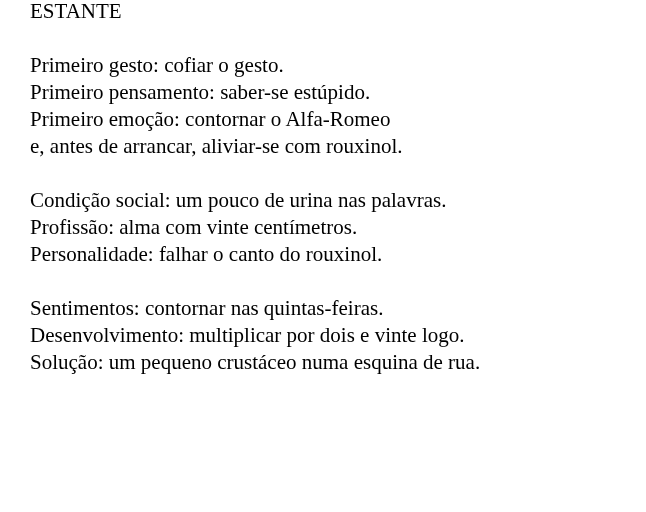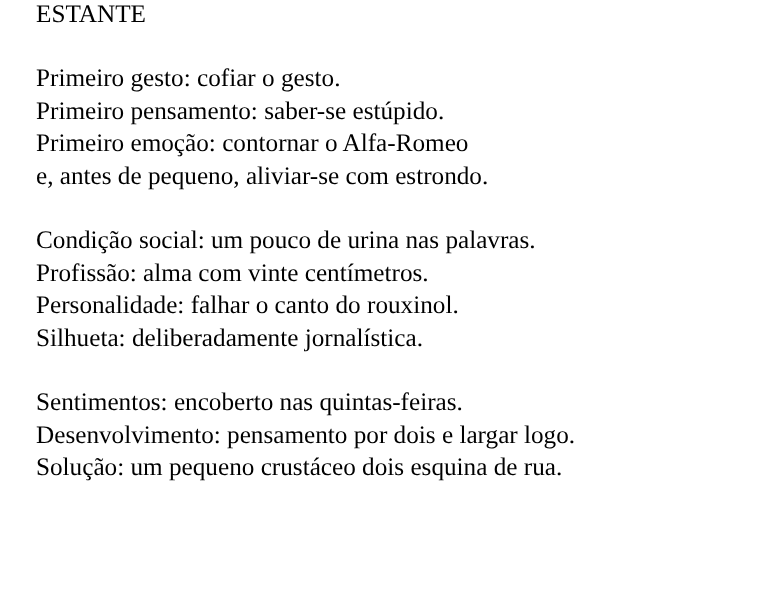--- a/index.html
+++ b/index.html
@@ -37,27 +37,26 @@
 
 <div class="page">
   <div class="content">
 
     <div class="line title">ESTANTE</div>
     <div class="line"></div>
 
     <div class="line">Primeiro gesto: cofiar o gesto.</div>
     <div class="line">Primeiro pensamento: saber-se estúpido.</div>
     <div class="line">Primeiro emoção: contornar o Alfa-Romeo</div>
-    <div class="line">e, antes de pequeno, aliviar-se com estrondo.</div>
+    <div class="line">e, antes de arrancar, aliviar-se com rouxinol.</div>
     <div class="line"></div>
 
     <div class="line">Condição social: um pouco de urina nas palavras.</div>
     <div class="line">Profissão: alma com vinte centímetros.</div>
     <div class="line">Personalidade: falhar o canto do rouxinol.</div>
-    <div class="line">Silhueta: deliberadamente jornalística.</div>
     <div class="line"></div>
 
-    <div class="line">Sentimentos: encoberto nas quintas-feiras.</div>
-    <div class="line">Desenvolvimento: pensamento por dois e largar logo.</div>
-    <div class="line">Solução: um pequeno crustáceo dois esquina de rua.</div>
+    <div class="line">Sentimentos: contornar nas quintas-feiras.</div>
+    <div class="line">Desenvolvimento: multiplicar por dois e vinte logo.</div>
+    <div class="line">Solução: um pequeno crustáceo numa esquina de rua.</div>
 
   </div>
 </div>
 
 </body></html>

